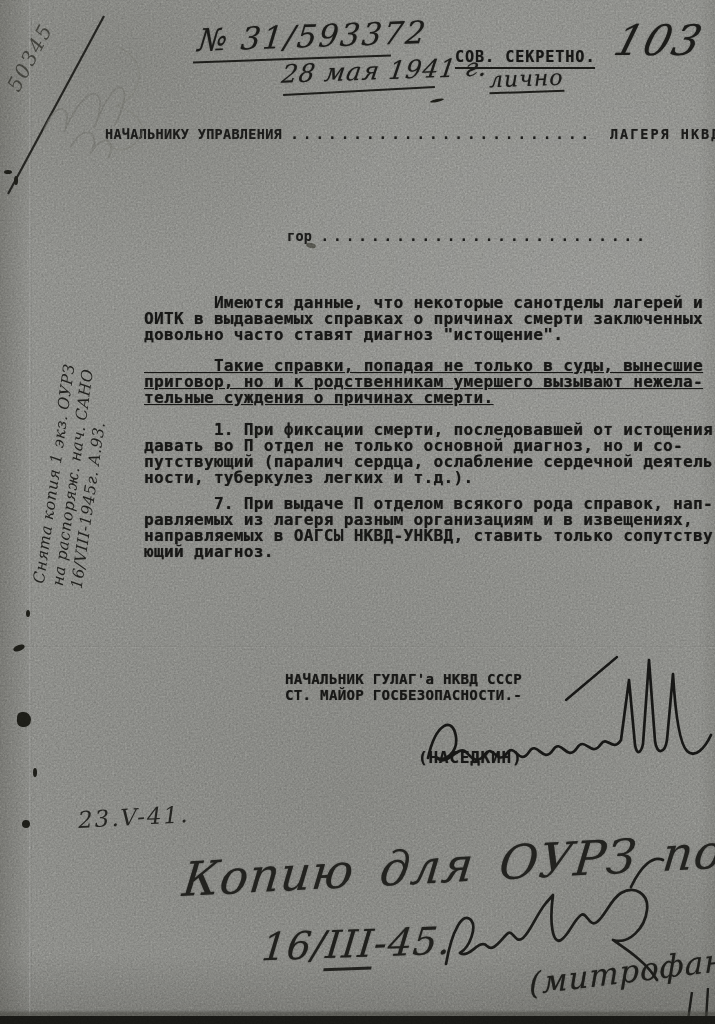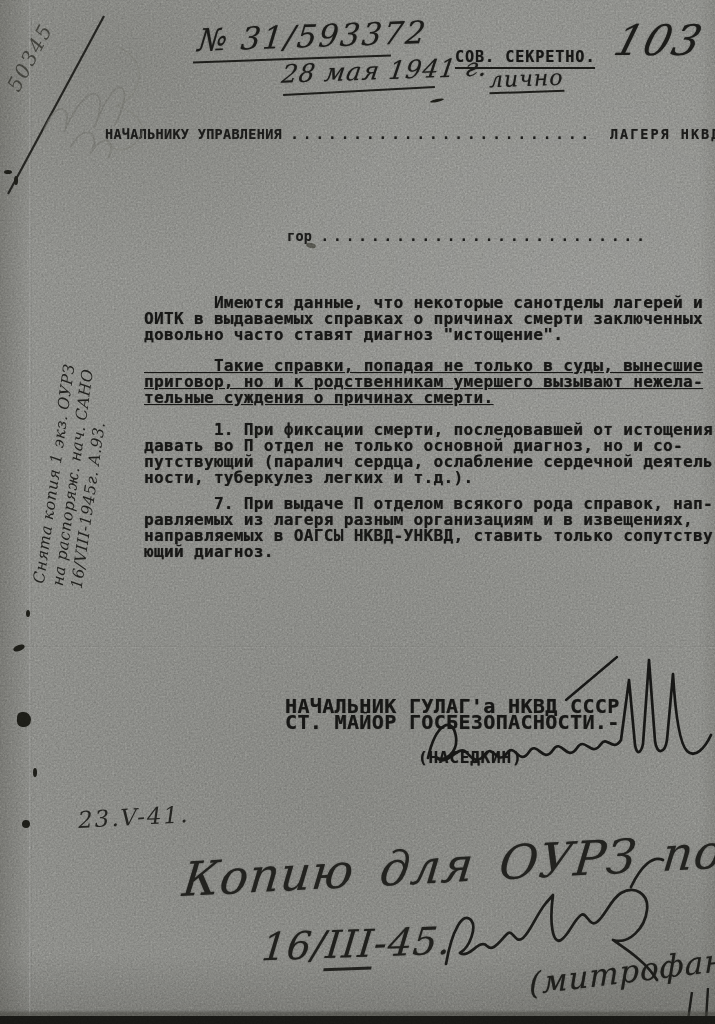--- a/index.html
+++ b/index.html
@@ -87,21 +87,21 @@
     <p class="p-mb10">       1. При фиксации смерти, последовавшей от истощения,
 давать во П отдел не только основной диагноз, но и со-
 путствующий (паралич сердца, ослабление сердечной деятель-
 ности, туберкулез легких и т.д.).</p>
     <p class="p-mb6">       7. При выдаче П отделом всякого рода справок, нап-
 равляемых из лагеря разным организациям и в извещениях,
 направляемых в ОАГСЫ НКВД-УНКВД, ставить только сопутству-
 ющий диагноз.</p>
   </div>
 
-  <div class="abs typed" style="left:285px;top:698px;font-size:20px;line-height:16px;letter-spacing:.35px;text-align:center;">
+  <div class="abs typed" style="left:285px;top:671px;font-size:14px;line-height:16px;letter-spacing:.35px;text-align:center;">
     <div>НАЧАЛЬНИК ГУЛАГ'а НКВД СССР</div>
     <div>СТ. МАЙОР ГОСБЕЗОПАСНОСТИ.-</div>
   </div>
   <div class="abs typed" style="left:418px;top:748px;font-size:16px;letter-spacing:.8px;">(НАСЕДКИН)</div>
 
   <div class="abs hand" style="left:78px;top:804px;font-size:23px;letter-spacing:2px;transform:rotate(-3deg);color:#2e2e2a;">23.V-41.</div>
 
   <div class="abs hand soft" style="left:183px;top:852px;font-size:47px;letter-spacing:1px;word-spacing:10px;white-space:nowrap;transform:rotate(-3deg) skewX(-9deg);transform-origin:0 50%;color:#2b2b27;">Копию для ОУРЗ получа</div>
 
   <div class="abs hand soft" style="left:262px;top:922px;font-size:38px;letter-spacing:1px;transform:rotate(-2deg) skewX(-8deg);white-space:nowrap;color:#28firm2824;color:#282824;">

